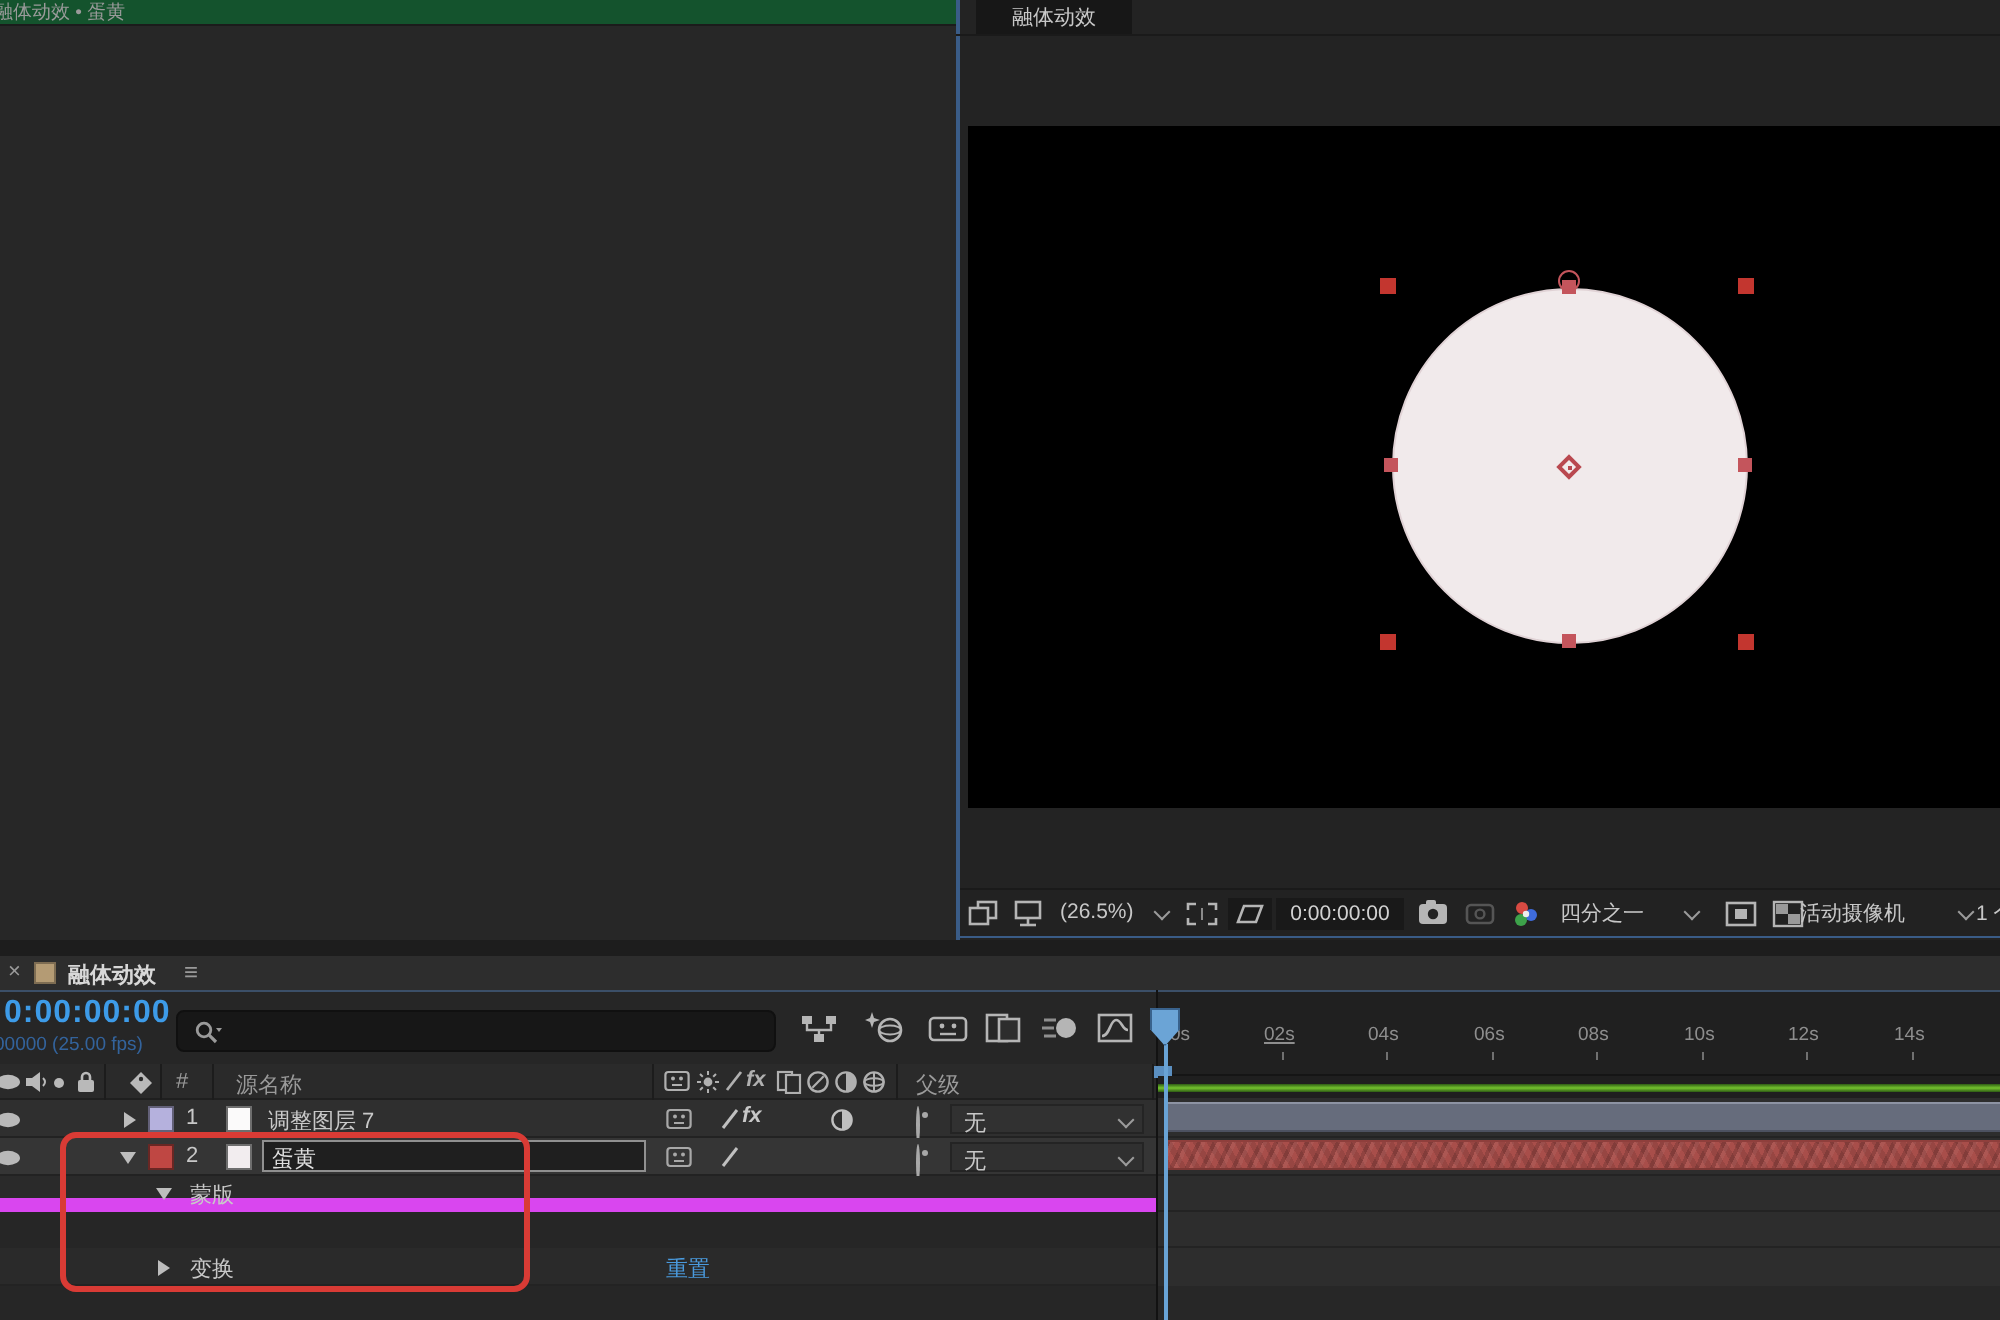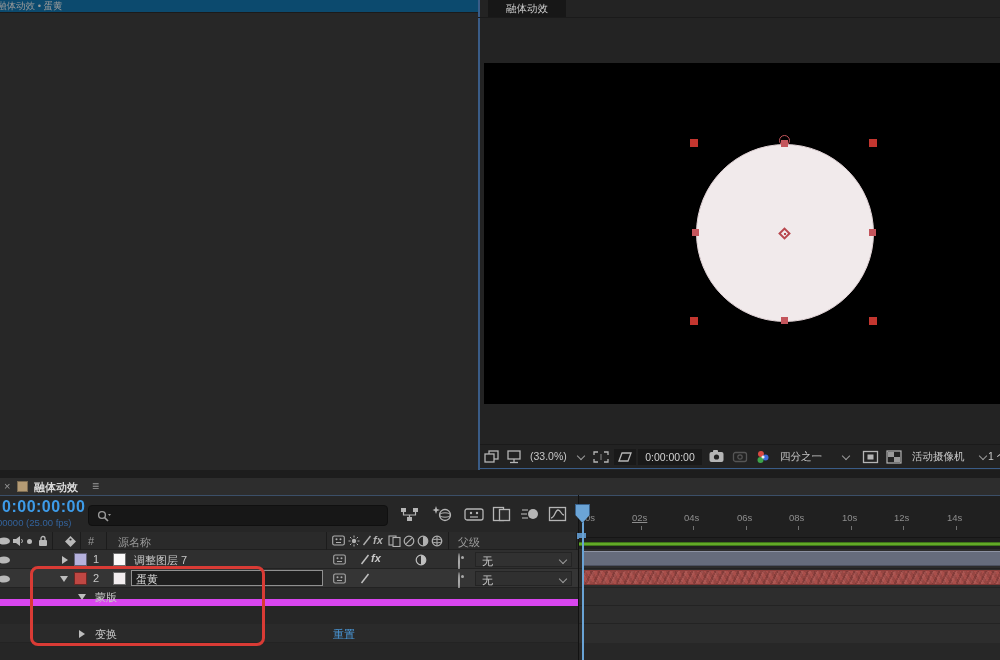--- a/index.html
+++ b/index.html
@@ -23,21 +23,21 @@
   .ibeam::before{content:'';position:absolute;left:3px;top:0;bottom:0;width:2px;background:#93b3d2;}
   svg{display:block;}
   .lbl9{font-size:9.5px;color:#8e8e8e;}
 </style>
 </head>
 <body>
 
 <div class="stage">
 
   <div class="ab" style="left:0;top:0;width:478px;height:478px;background:#272727;">
-    <div class="ab" style="left:0;top:0;width:478px;height:12px;background:#0c4a6e;">
+    <div class="ab" style="left:0;top:0;width:478px;height:12px;background:#14532d;">
       <span class="ab txt dim" style="left:-3px;top:0;font-size:9.5px;">融体动效 • 蛋黄</span>
     </div>
     <div class="ab sep-h" style="left:0;top:12px;width:478px;background:#1b1b1b;"></div>
   </div>
 
   <div class="ab" style="left:478px;top:0;width:522px;height:470px;background:#232323;">
 
     <div class="ab" style="left:0;top:0;width:2px;height:470px;background:#3a5c87;"></div>
     <div class="ab" style="left:0;top:467px;width:522px;height:2px;background:#3a5c87;"></div>
 
@@ -76,21 +76,21 @@
       </span>
 
       <span class="ab" style="left:26px;top:5px;">
         <svg width="16" height="14">
             <rect x="2" y="1" width="12" height="8" fill="none" stroke="#b5b5b5" stroke-width="1.3"></rect>
             <line x1="8" y1="9" x2="8" y2="12" stroke="#b5b5b5" stroke-width="1.3"></line>
             <line x1="4" y1="12.5" x2="12" y2="12.5" stroke="#b5b5b5" stroke-width="1.3"></line>
           </svg>
       </span>
 
-      <span class="ab txt" style="left:50px;top:5px;font-size:10.5px;">(33.0%)</span>
+      <span class="ab txt" style="left:50px;top:5px;font-size:10.5px;">(26.5%)</span>
       <span class="ab caret" style="left:98px;top:8px;"></span>
 
       <span class="ab" style="left:112px;top:5px;">
         <svg width="18" height="14">
           <path d="M2 5 V2 H6 M12 2 H16 V5 M16 9 V12 H12 M6 12 H2 V9" fill="none" stroke="#b5b5b5" stroke-width="1.3"></path>
           <line x1="9" y1="4" x2="9" y2="10" stroke="#8a8a8a" stroke-width="1"></line>
         </svg>
       </span>
 
       <div class="ab" style="left:134px;top:4px;width:22px;height:16px;background:#191919;display:flex;align-items:center;justify-content:center;">
@@ -138,21 +138,21 @@
       </span>
 
       <span class="ab" style="left:406px;top:5px;">
         <svg width="16" height="14">
             <rect x="1" y="1" width="14" height="12" fill="none" stroke="#b5b5b5" stroke-width="1.2"></rect>
             <rect x="2" y="2" width="6" height="5" fill="#9a9a9a"></rect>
             <rect x="8" y="7" width="6" height="5" fill="#9a9a9a"></rect>
           </svg>
       </span>
 
-      <span class="ab txt" style="left:432px;top:5px;font-size:10.5px;">活动摄像机</span>
+      <span class="ab txt" style="left:420px;top:5px;font-size:10.5px;">活动摄像机</span>
       <span class="ab caret" style="left:500px;top:8px;"></span>
 
       <span class="ab txt" style="left:508px;top:5px;font-size:10.5px;">1 个</span>
     </div>
   </div>
 
   <div class="ab" style="left:0;top:470px;width:1000px;height:8px;background:#1d1d1d;"></div>
 
   <div class="ab" style="left:0;top:478px;width:1000px;height:182px;background:#262626;">
 

